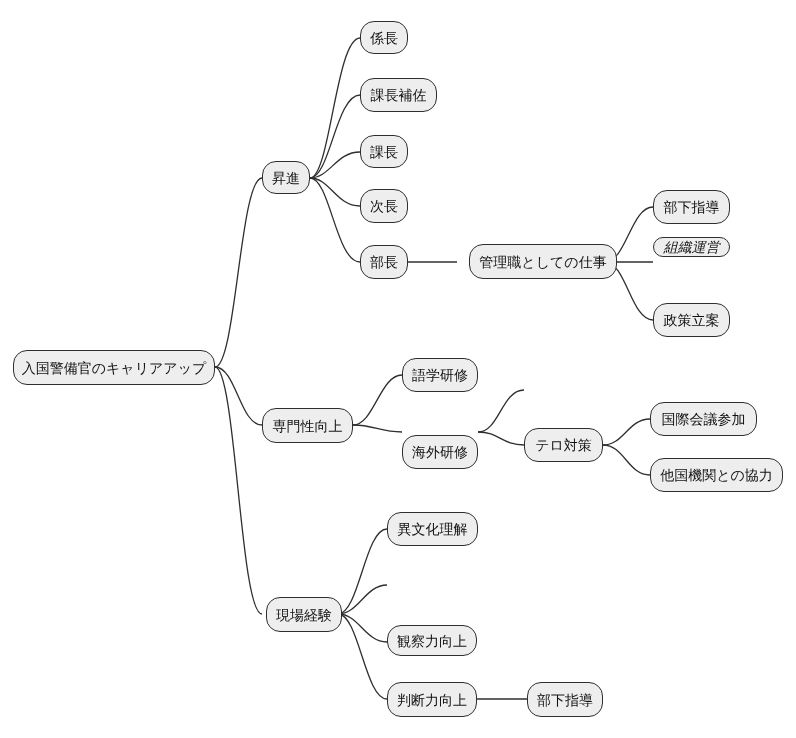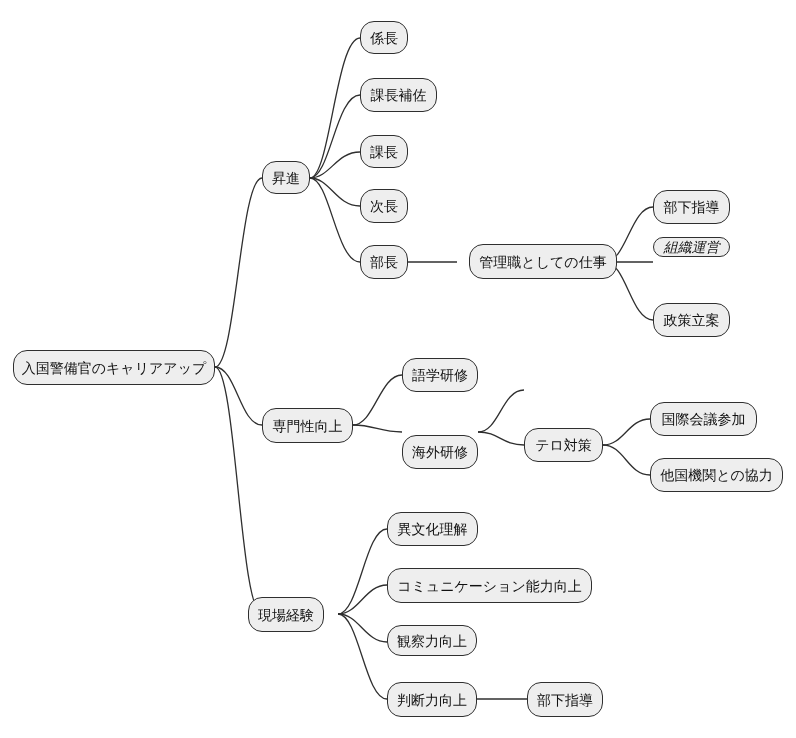--- a/index.html
+++ b/index.html
@@ -101,25 +101,24 @@
 
   <div class="node" style="left:402px; top:435px; width:76px; height:34px;">海外研修</div>
 
 
   <div class="node" style="left:524px; top:428px; width:79px; height:34px;">テロ対策</div>
 
   <div class="node" style="left:650px; top:402px; width:107px; height:34px;">国際会議参加</div>
 
   <div class="node" style="left:650px; top:458px; width:133px; height:34px;">他国機関との協力</div>
 
-  <div class="node" style="left:248px; top:597px; width:76px; height:35px;">現場経験</div>
+  <div class="node" style="left:266px; top:597px; width:76px; height:35px;">現場経験</div>
 
   <div class="node" style="left:387px; top:512px; width:91px; height:34px;">異文化理解</div>
 
-  <div class="node" style="left:387px; top:568px; width:205px; height:35px;">コミュニケーション能力向上</div>
 
   <div class="node" style="left:387px; top:625px; width:90px; height:31px;">観察力向上</div>
 
   <div class="node" style="left:387px; top:682px; width:90px; height:35px;">判断力向上</div>
 
   <div class="node" style="left:527px; top:682px; width:76px; height:35px;">部下指導</div>
 
 </div>
 
 </body></html>

